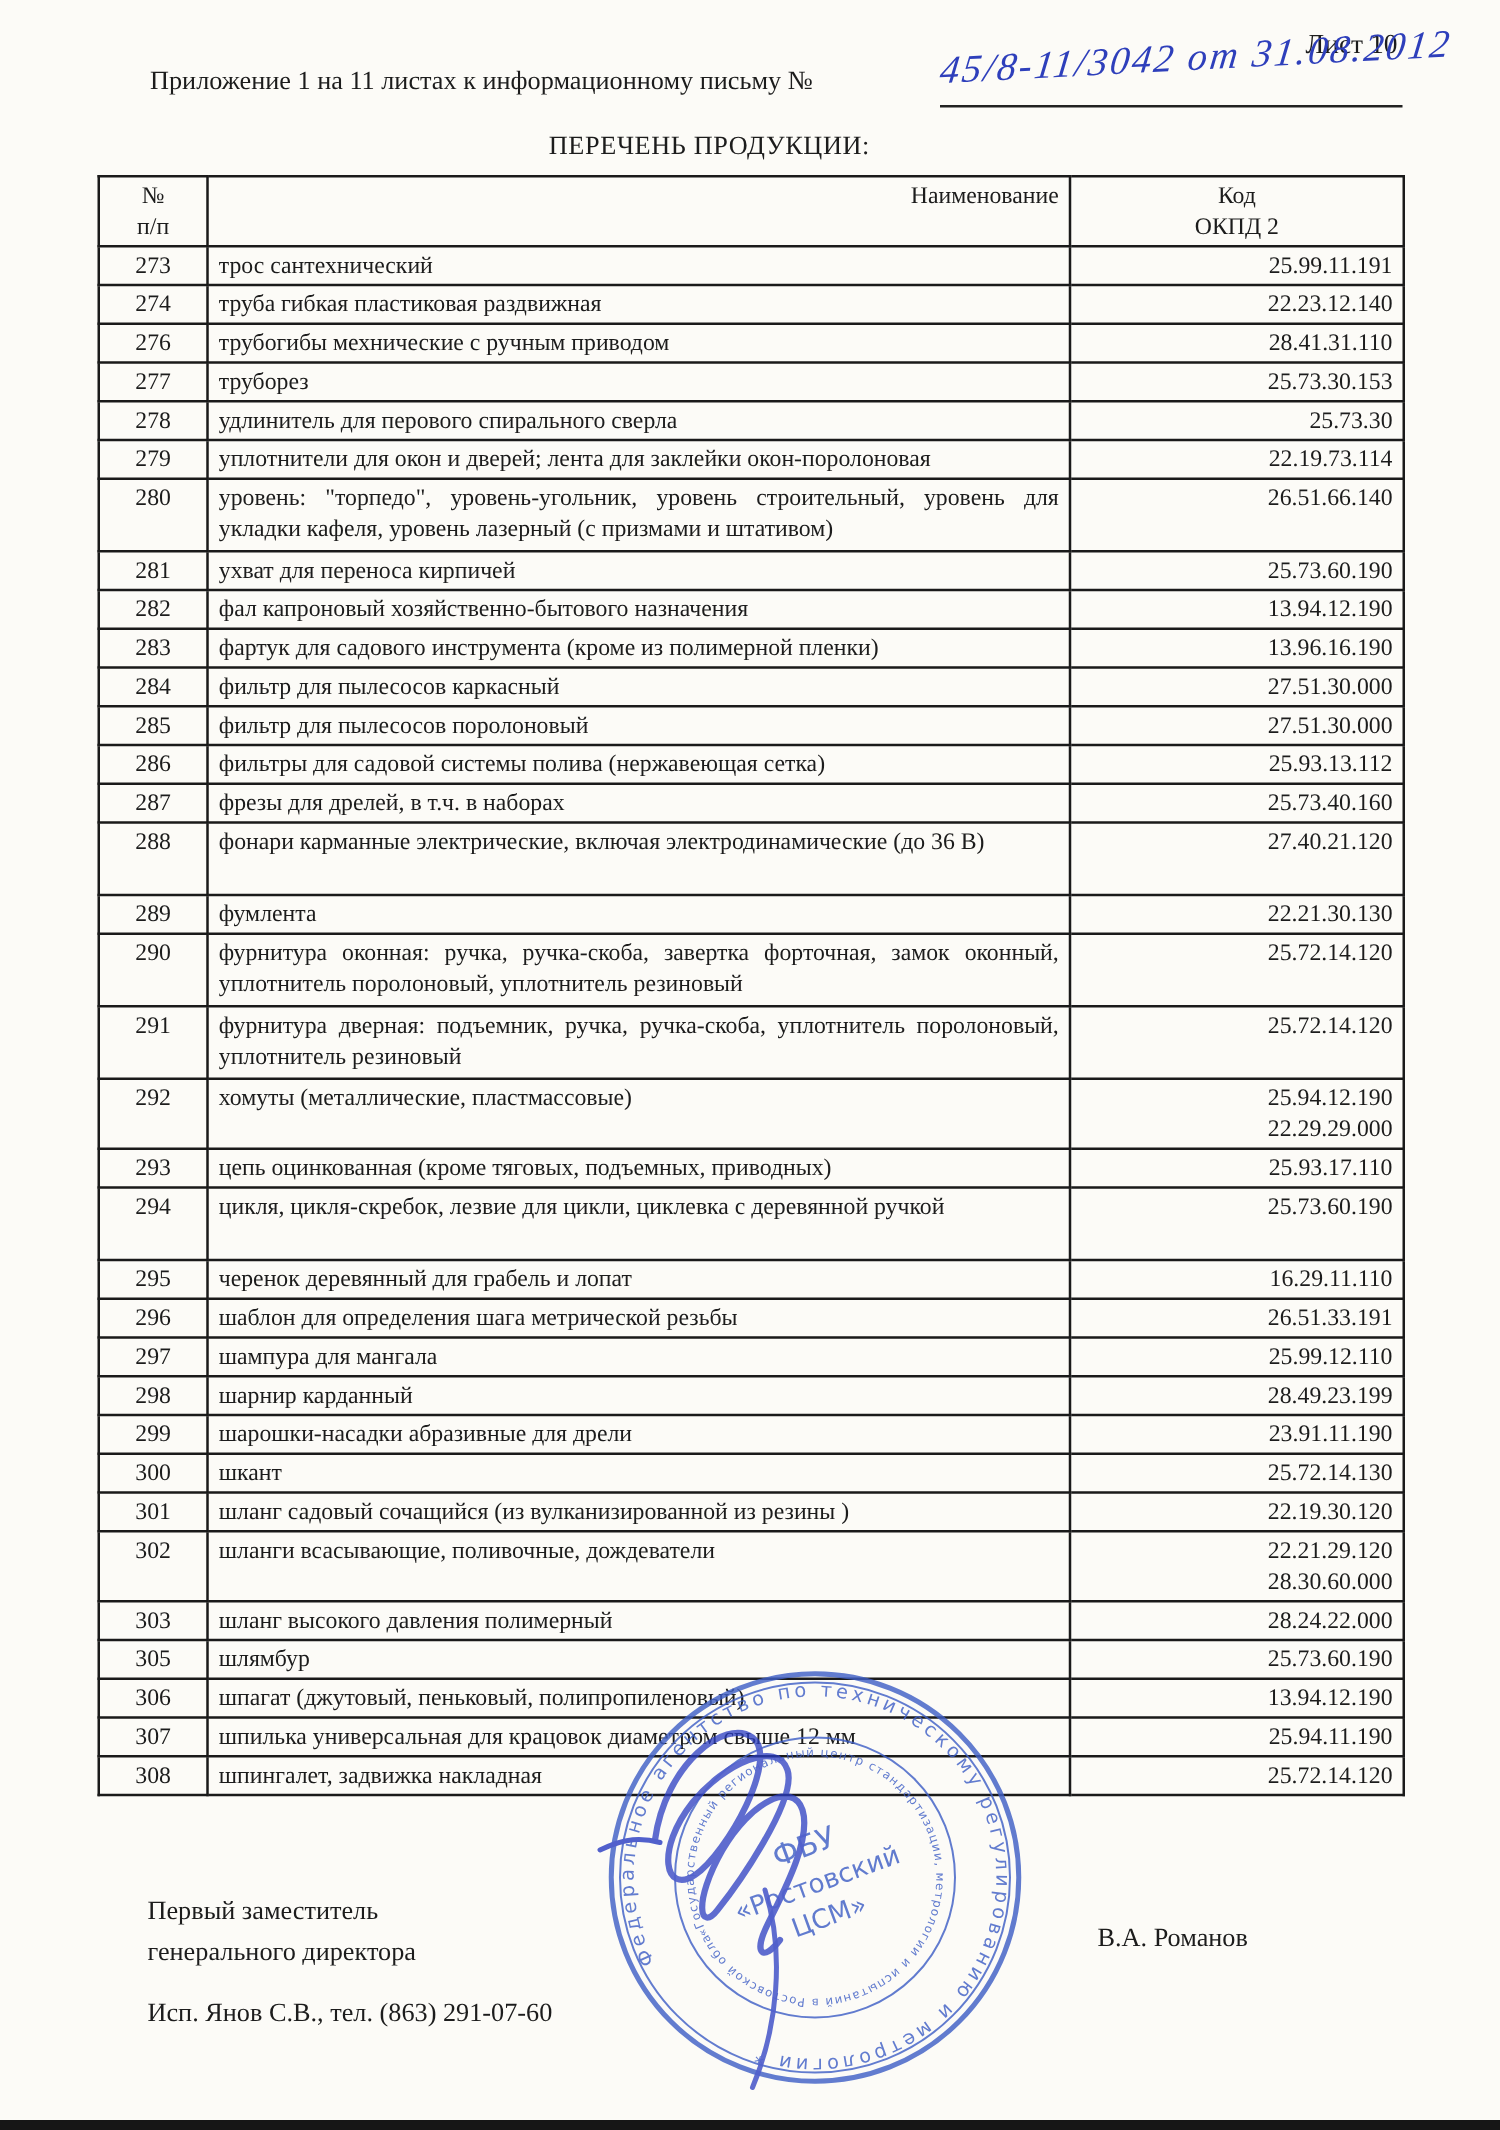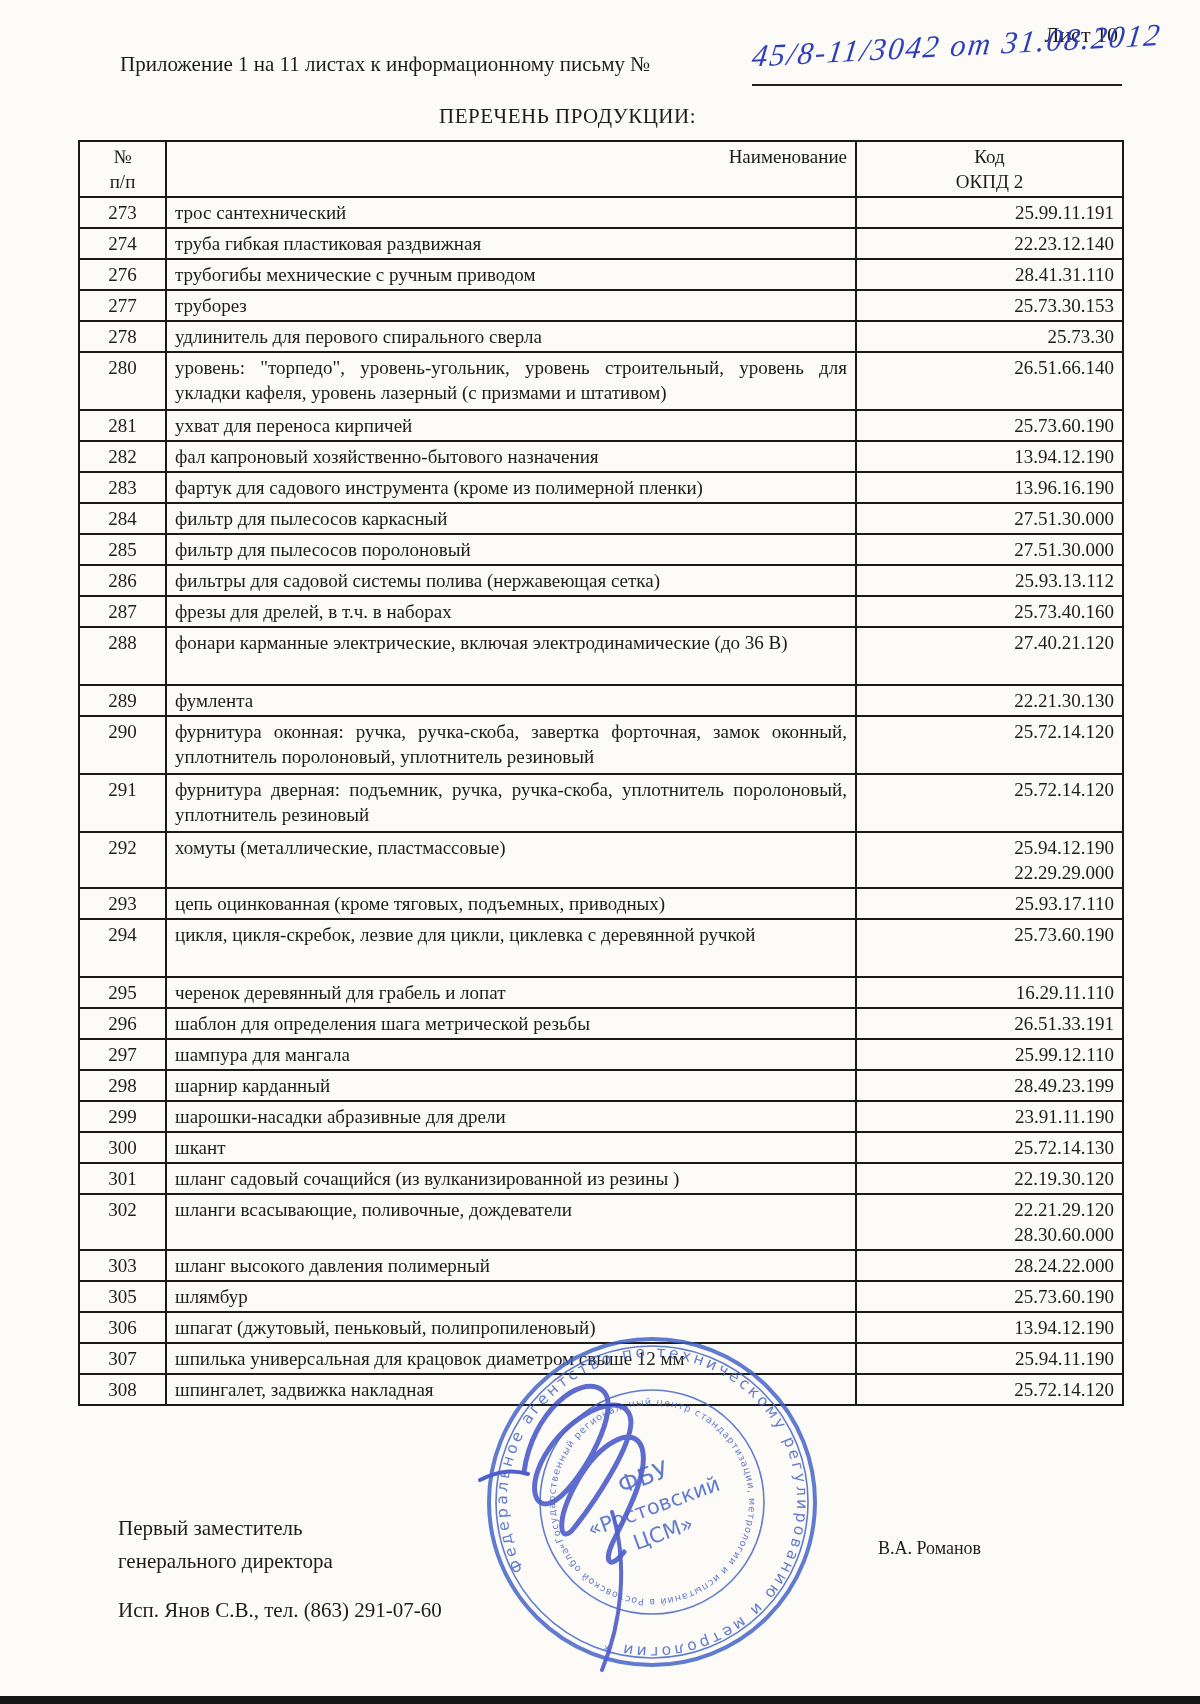--- a/index.html
+++ b/index.html
@@ -88,21 +88,21 @@
     position: absolute;
     top: 1512px;
     left: 118px;
     font-size: 21px;
     line-height: 33px;
   }
   .signer-name {
     position: absolute;
     top: 1538px;
     left: 878px;
-    font-size: 18px;
+    font-size: 21px;
     text-align: center;
   }
   .executor-line {
     position: absolute;
     top: 1598px;
     left: 118px;
     font-size: 21px;
   }
   .stamp-svg {
     position: absolute;
@@ -189,20 +189,27 @@
     </tr>
 
     <tr>
       <td class="c-num">278</td>
       <td class="c-name">удлинитель для перового спирального сверла</td>
       <td class="c-code">
               <div>25.73.30</div>
             </td>
     </tr>
 
+    <tr>
+      <td class="c-num">279</td>
+      <td class="c-name">уплотнители для окон и дверей; лента для заклейки окон-поролоновая</td>
+      <td class="c-code">
+              <div>22.19.73.114</div>
+            </td>
+    </tr>
 
     <tr>
       <td class="c-num">280</td>
       <td class="c-name two-line">уровень: "торпедо", уровень-угольник, уровень строительный, уровень для укладки кафеля, уровень лазерный (с призмами и штативом)</td>
       <td class="c-code">
               <div>26.51.66.140</div>
             </td>
     </tr>
 
     <tr>

